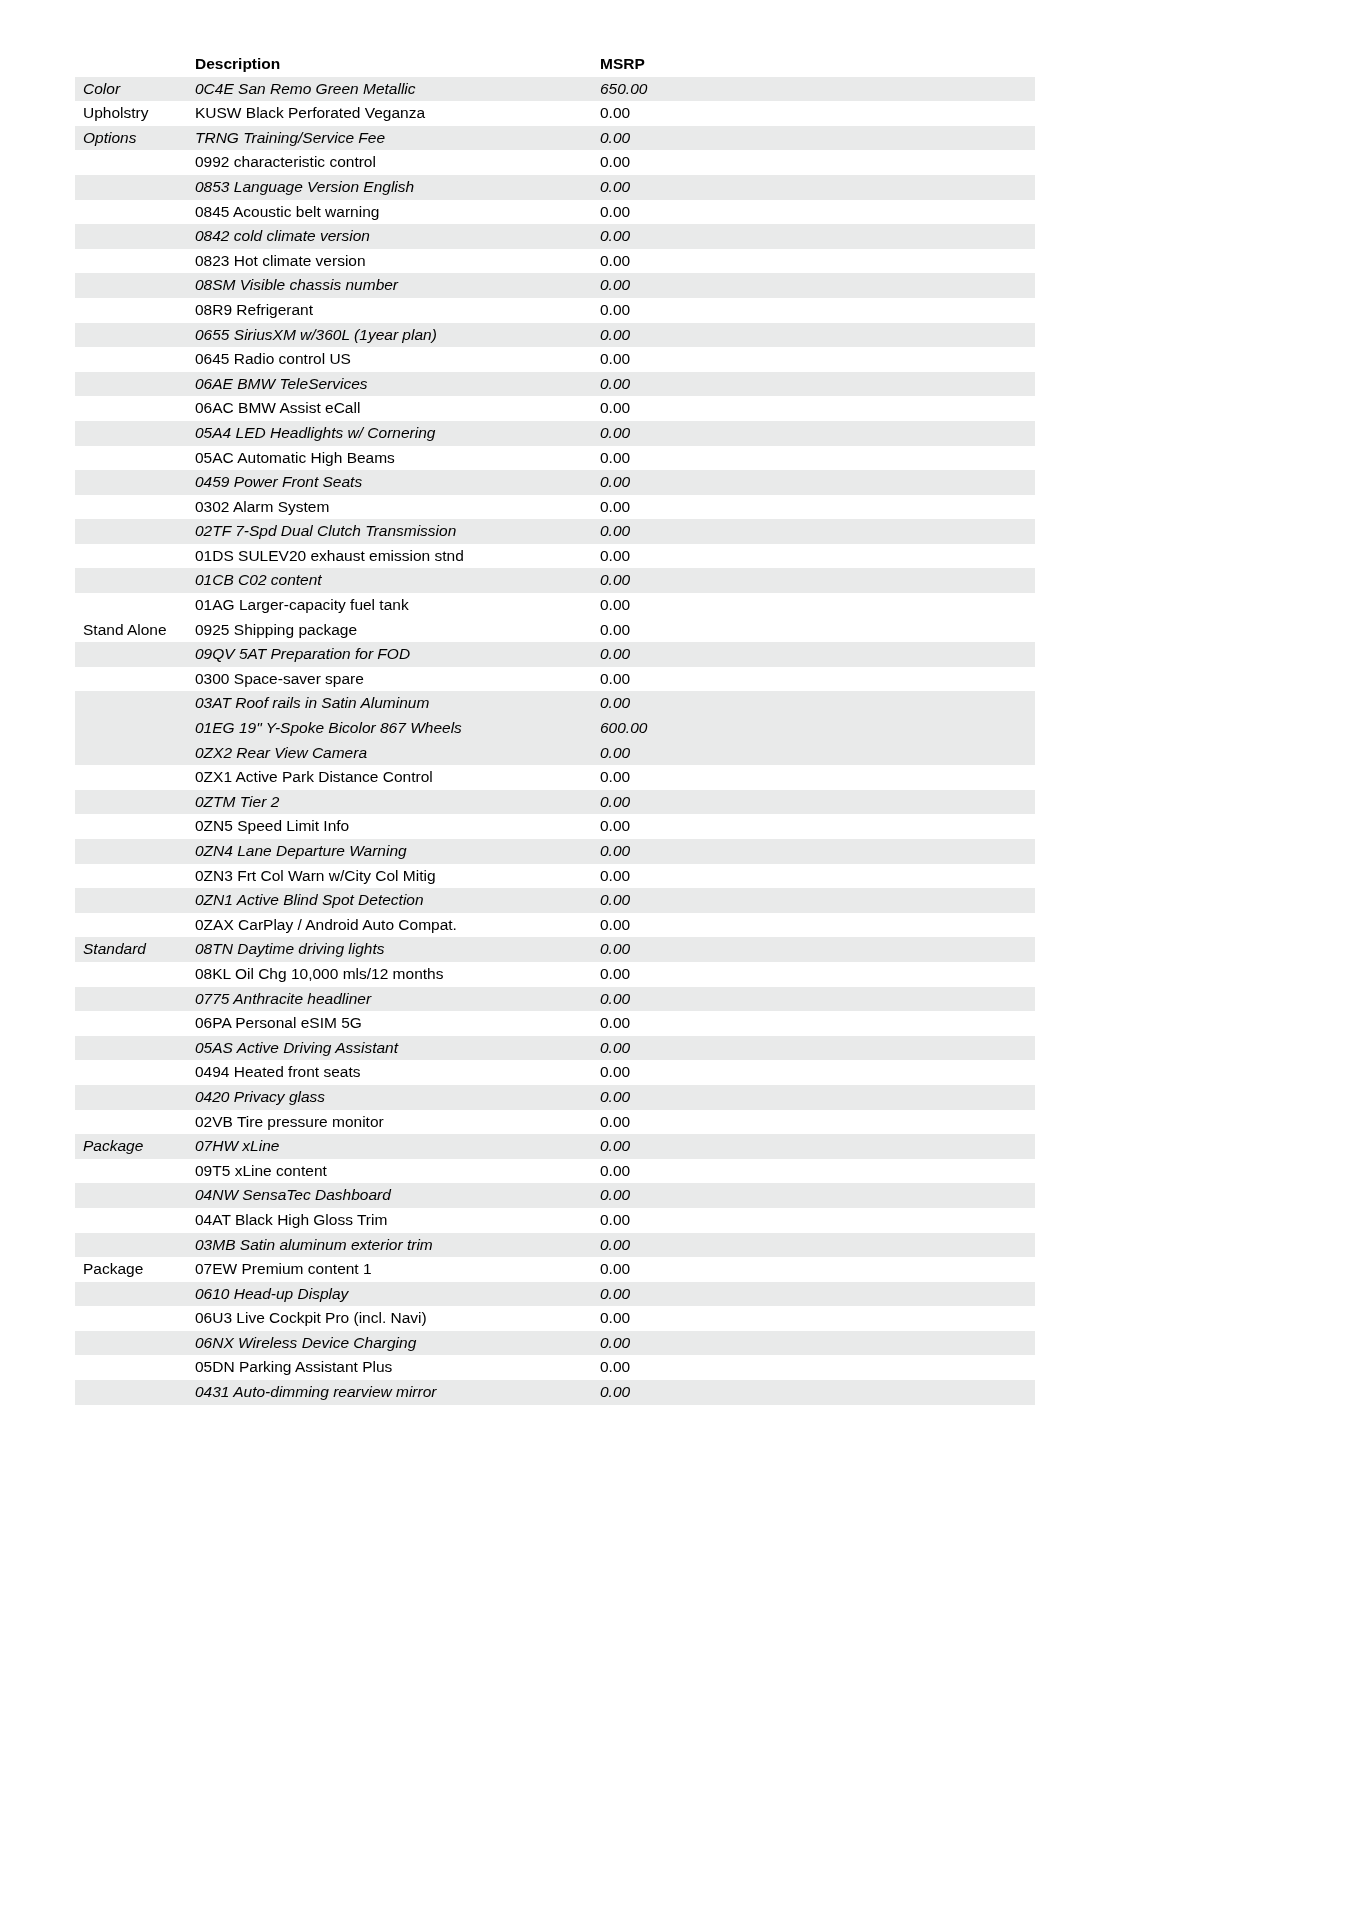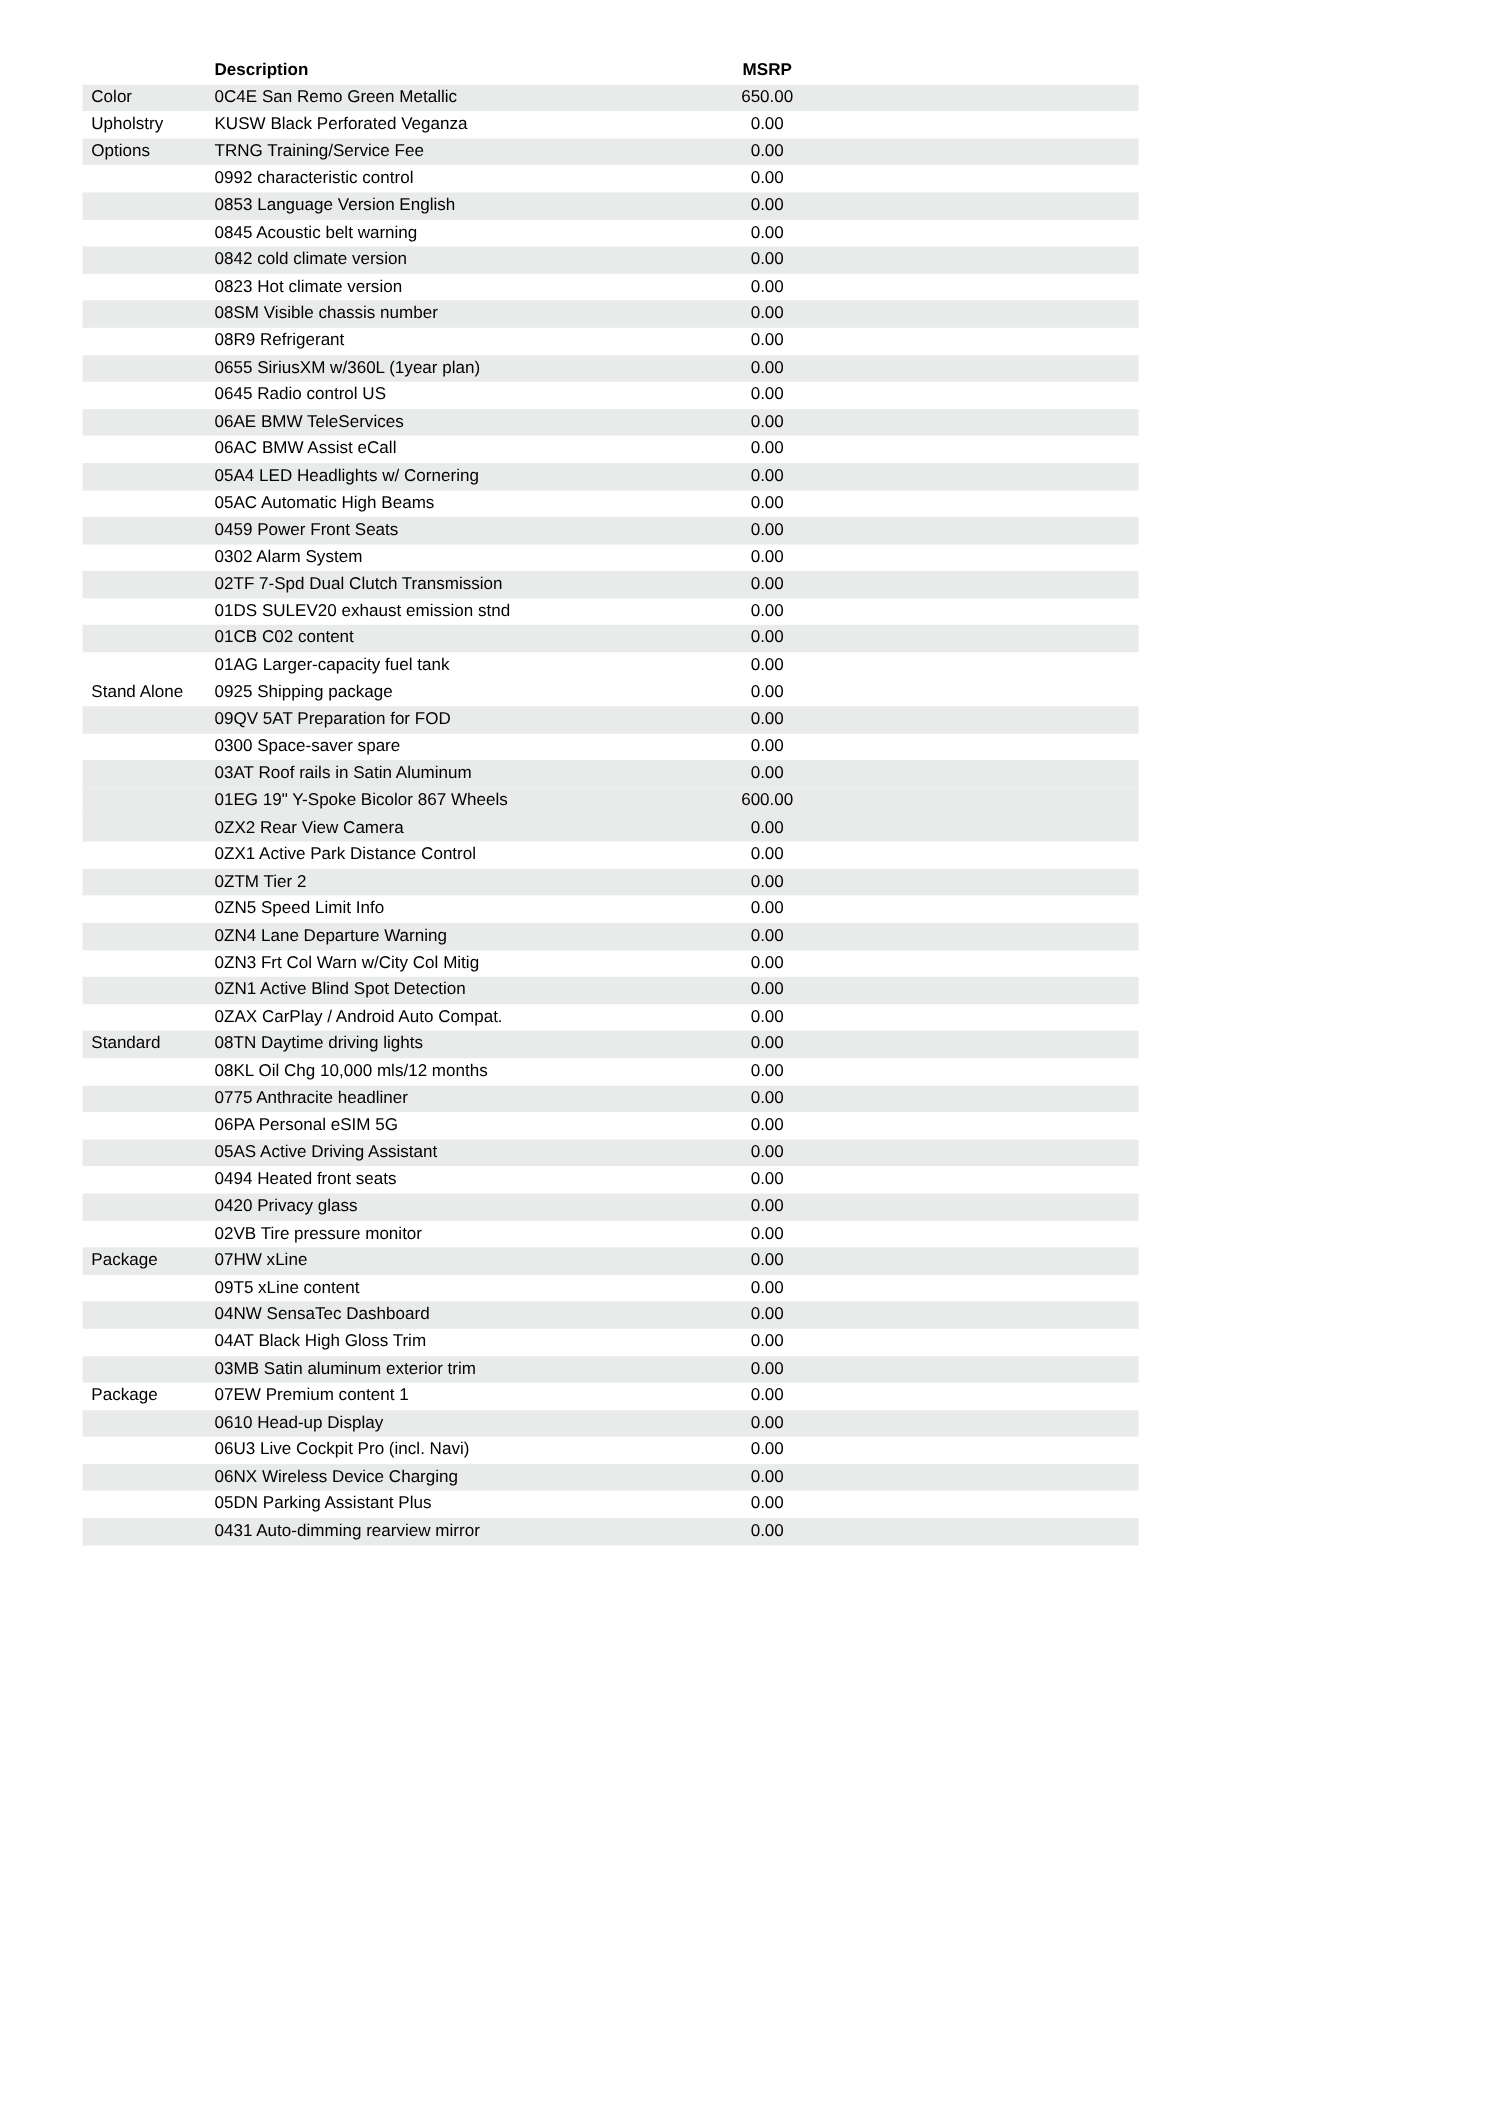--- a/index.html
+++ b/index.html
@@ -26,24 +26,24 @@
   .hdr-row, .row {
     display: grid;
     grid-template-columns: 120px 405px 195px 240px;
     align-items: center;
     height: 24.6px;
     font-size: 15.5px;
     line-height: 24.6px;
     white-space: nowrap;
   }
   .hdr-row { font-weight: bold; }
-  .row.shaded { background: var(--zebra, #e9eaea); }
+  .row.shaded { background: var(--zebra, #e9eaea); font-style: italic; }
   .cell { overflow: visible; }
   .cat   { padding-left: 8px; }
-  .msrp  { text-align: center; }
+  .msrp  { text-align: left; }
   .spacer {}
 </style>
 </head>
 <body>
 
 <div class="page">
   <div class="sheet">
     <div class="hdr-row">
       <div class="cell cat"></div>
       <div class="cell desc">Description</div>

